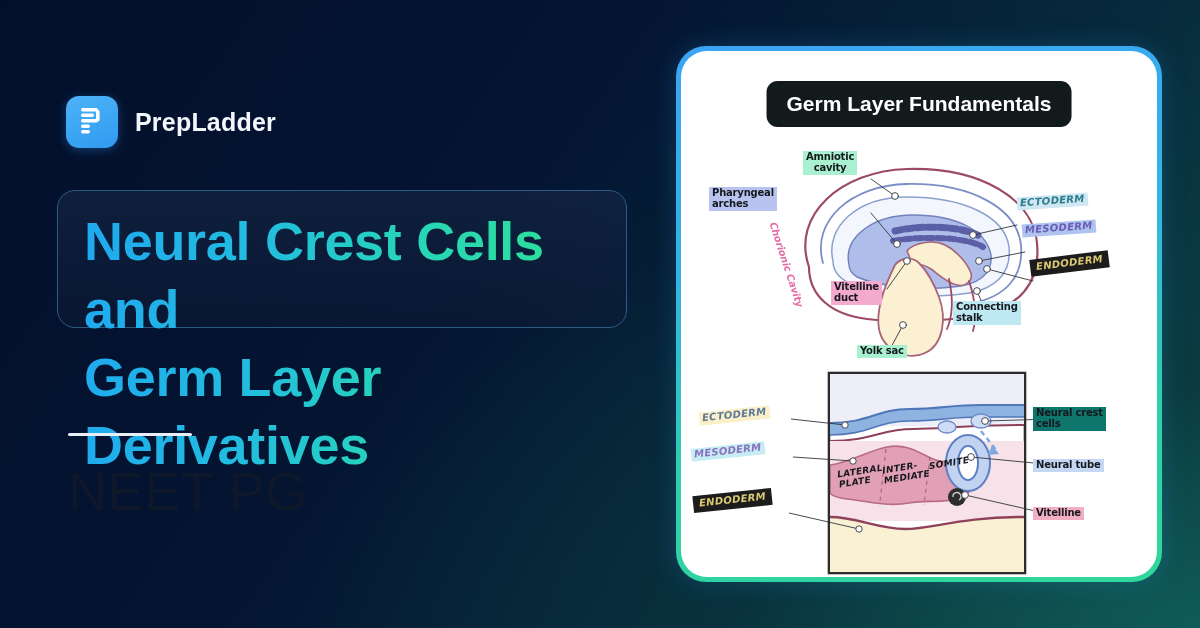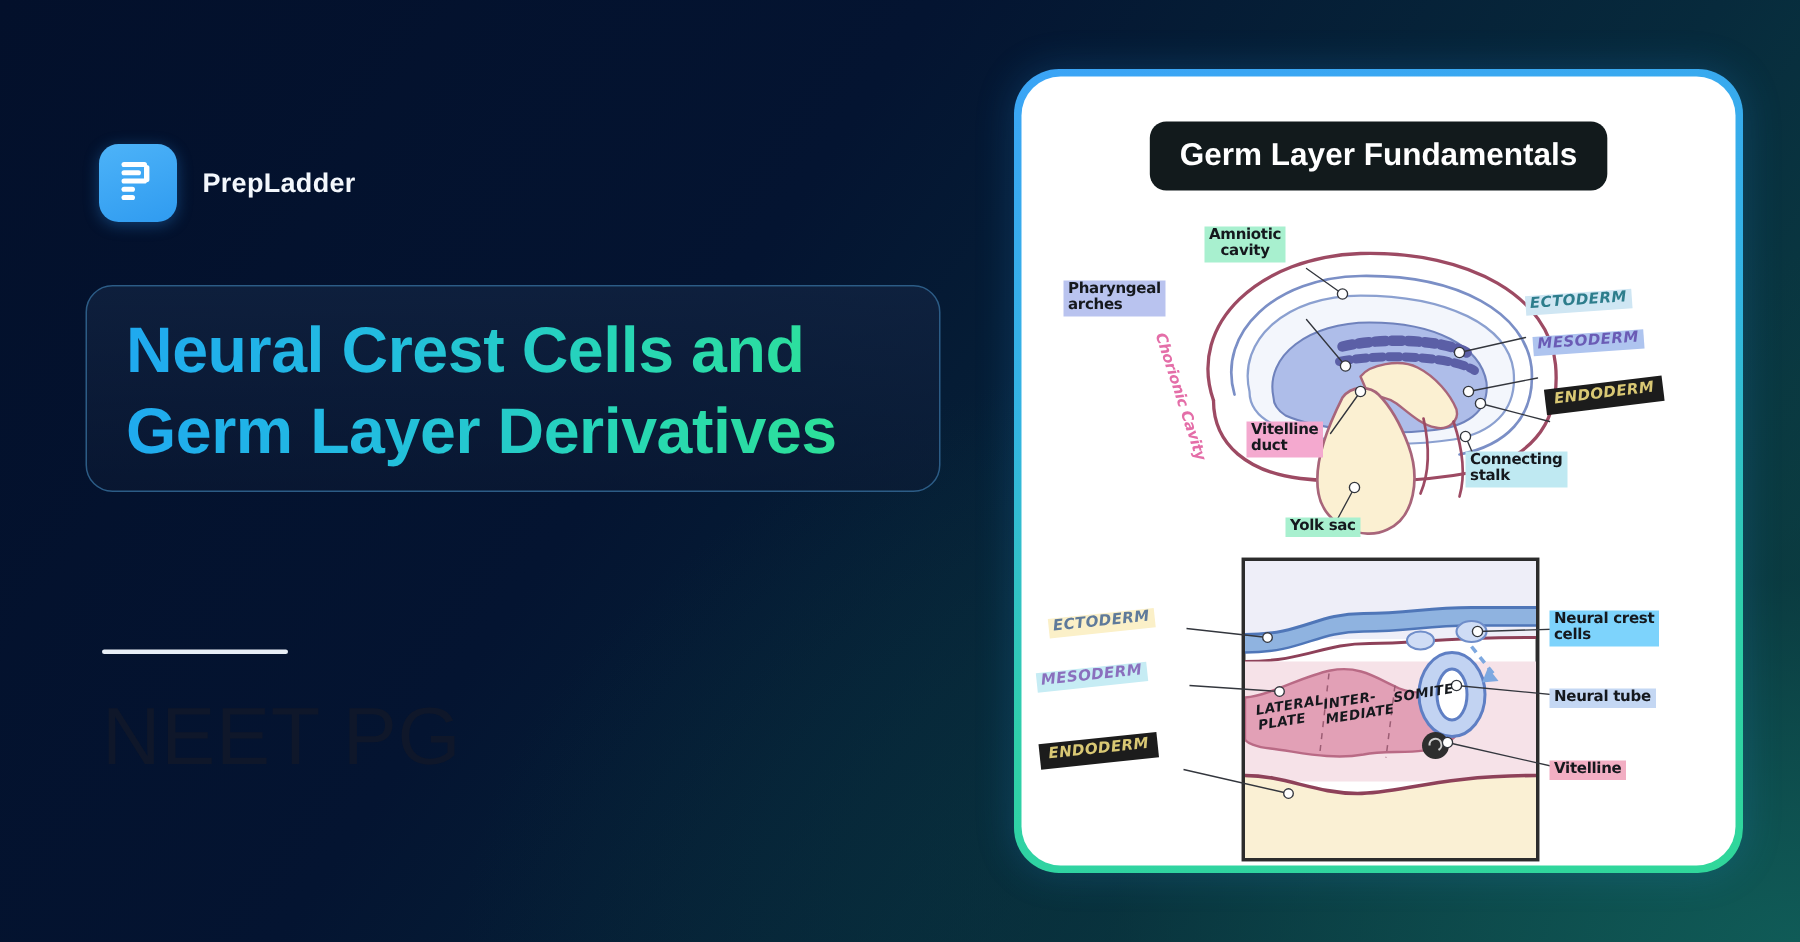--- a/index.html
+++ b/index.html
@@ -16,30 +16,30 @@
   .left{ position:absolute; left:0; top:0; width:660px; height:628px; }
 
   .brand{ position:absolute; left:66px; top:96px; display:flex; align-items:center; gap:17px; }
   .brand-mark{
     width:52px; height:52px; border-radius:13px;
     background:linear-gradient(160deg,#4db3f8 0%,#2f9bf0 100%);
     position:relative; flex:none;
     box-shadow:0 2px 10px rgba(45,150,240,.35);
   }
   .brand-mark svg{ position:absolute; left:0; top:0; }
-  .brand-name{ color:#f3f7fc; font-size:18px; font-weight:700; letter-spacing:.2px; }
+  .brand-name{ color:#f3f7fc; font-size:25px; font-weight:700; letter-spacing:.2px; }
 
   .title-box{
     position:absolute; left:57px; top:190px; width:570px; height:138px;
     border:1px solid #2c5c86; border-radius:18px;
     background:linear-gradient(180deg,rgba(18,36,66,.72),rgba(12,26,52,.55));
   }
   .title-box h1{
     position:absolute; left:26px; top:16px; width:520px;
-    font-size:43px; line-height:1.26; font-weight:700; letter-spacing:-.3px;
+    font-size:54px; line-height:1.26; font-weight:700; letter-spacing:-.3px;
     background:linear-gradient(95deg,#1fa9ef 0%,#22bce0 32%,#27d6b6 62%,#2fe38f 100%);
     -webkit-background-clip:text; background-clip:text;
     -webkit-text-fill-color:transparent; color:transparent;
     white-space:pre-line;
   }
 
   .subtitle{
     position:absolute; left:68px; top:340px;
     color:#eef4fb; font-size:29px; font-weight:700; letter-spacing:-.2px;
   }
@@ -82,21 +82,21 @@
   .plain{ background:none; padding:0; }
   .l-green{ background:#a8f0cf; }
   .l-peri { background:#b9c3ef; }
   .l-pink { background:#f4a9cf; }
   .l-cyan { background:#bfe9f2; }
   .l-ecto { background:#cfe6f3; color:#2d7d8c; }
   .l-meso { background:#aec4ef; color:#6a5bb5; }
   .l-endo { background:#1c1c1c; color:#d9c874; }
   .l-ecto2{ background:#fbf0c8; color:#5f7a9a; }
   .l-meso2{ background:#c6ecf4; color:#8a6fbd; }
-  .l-ncc  { background:#7dd3fc; }
+  .l-ncc  { background:#0f766e; }
   .l-ntube{ background:#c4d7f3; }
   .l-noto { background:#f2aec3; }
   .l-choro{ color:#e46ea8; font-style:italic; font-weight:700; }
 </style>
 </head>
 <body>
 
 <div class="left">
 
   <div class="brand">
@@ -183,21 +183,21 @@
 
       <div class="lbl l-green" style="left:122px; top:12px;  text-align:center;">Amniotic
 cavity</div>
       <div class="lbl l-peri" style="left:28px;  top:48px;">Pharyngeal
 arches</div>
       <div class="lbl cap l-ecto" style="left:336px; top:56px;  transform:rotate(-4deg);">ECTODERM</div>
       <div class="lbl cap l-meso" style="left:341px; top:83px;  transform:rotate(-4deg);">MESODERM</div>
       <div class="lbl cap l-endo" style="left:349px; top:116px; transform:rotate(-7deg); padding:3px 6px;">ENDODERM</div>
       <div class="lbl l-pink" style="left:150px; top:142px;">Vitelline
 duct</div>
-      <div class="lbl l-cyan" style="left:272px; top:162px;margin-left:24px;">Connecting
+      <div class="lbl l-cyan" style="left:272px; top:162px;">Connecting
 stalk</div>
       <div class="lbl l-green" style="left:176px; top:206px;">Yolk sac</div>
       <div class="lbl plain l-choro" style="left:96px; top:82px; transform:rotate(72deg); transform-origin:left top;">Chorionic Cavity</div>
     </div>
 
     <div class="diagram-bot">
       <svg width="486" height="212" viewBox="0 0 486 212" aria-hidden="true">
 
         <rect x="148" y="6" width="196" height="200" fill="#ffffff" stroke="#2c2c2c" stroke-width="2.6"></rect>
         <g clip-path="url(#boxclip)">

